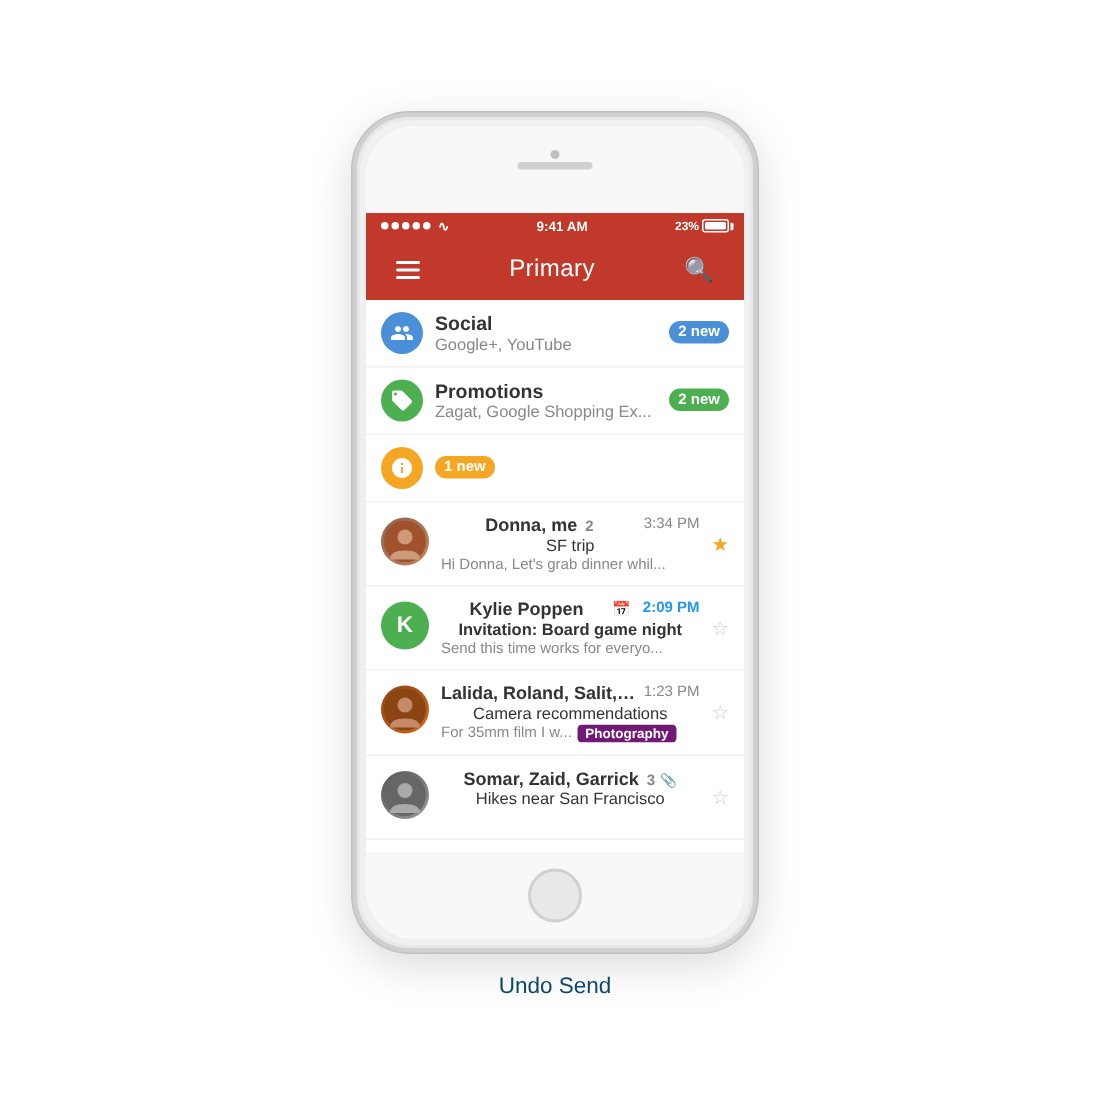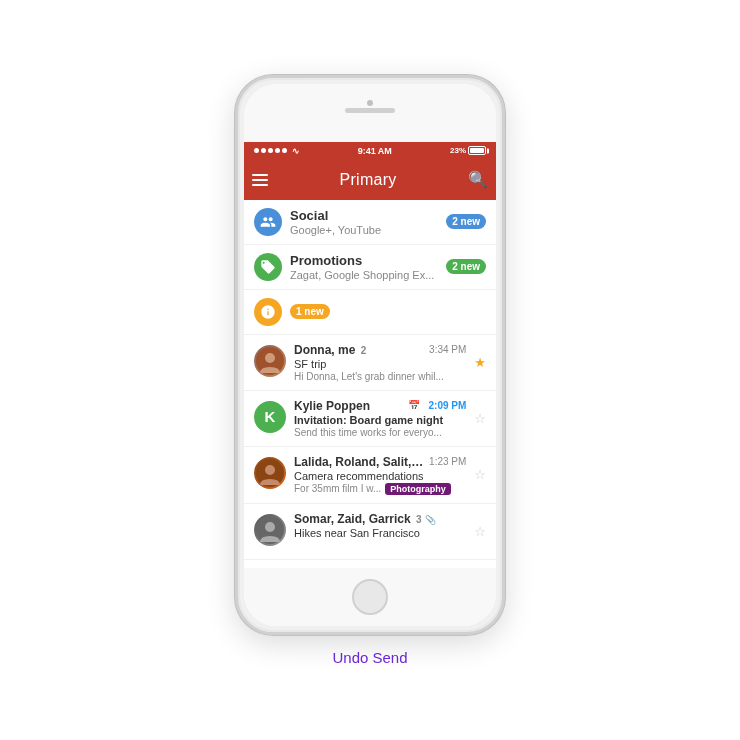--- a/index.html
+++ b/index.html
@@ -139,21 +139,21 @@
       border-radius: 1px;
     }
 
     
     .gmail-header {
       background: #c0392b;
       height: 40px;
       display: flex;
       align-items: center;
       justify-content: space-between;
-      padding: 0 8px;
+      padding: 0 20px;
       color: white;
     }
 
     .hamburger-icon {
       display: flex;
       flex-direction: column;
       gap: 3px;
       cursor: pointer;
     }
 
@@ -261,20 +261,21 @@
       color: white;
       overflow: hidden;
       margin-top: 2px;
     }
 
     .avatar.green { background: #4caf50; }
 
     .email-info {
       flex: 1;
       min-width: 0;
+      text-align: center;
     }
 
     .email-top {
       display: flex;
       justify-content: space-between;
       align-items: center;
       margin-bottom: 1px;
     }
 
     .email-sender {
@@ -426,21 +427,21 @@
       top: 165px;
       width: 4px;
       height: 35px;
       background: #c8c8c8;
       border-radius: 2px;
     }
 
     .undo-send-label {
       margin-top: 14px;
       font-size: 15px;
-      color: #6d28d9;
+      color: #0c4a6e;
       font-family: 'Helvetica Neue', Helvetica, Arial, sans-serif;
       font-weight: 400;
     }
 
     
     .avatar-donna {
       background: linear-gradient(135deg, #a0522d, #cd853f);
       font-size: 10px;
     }
 

